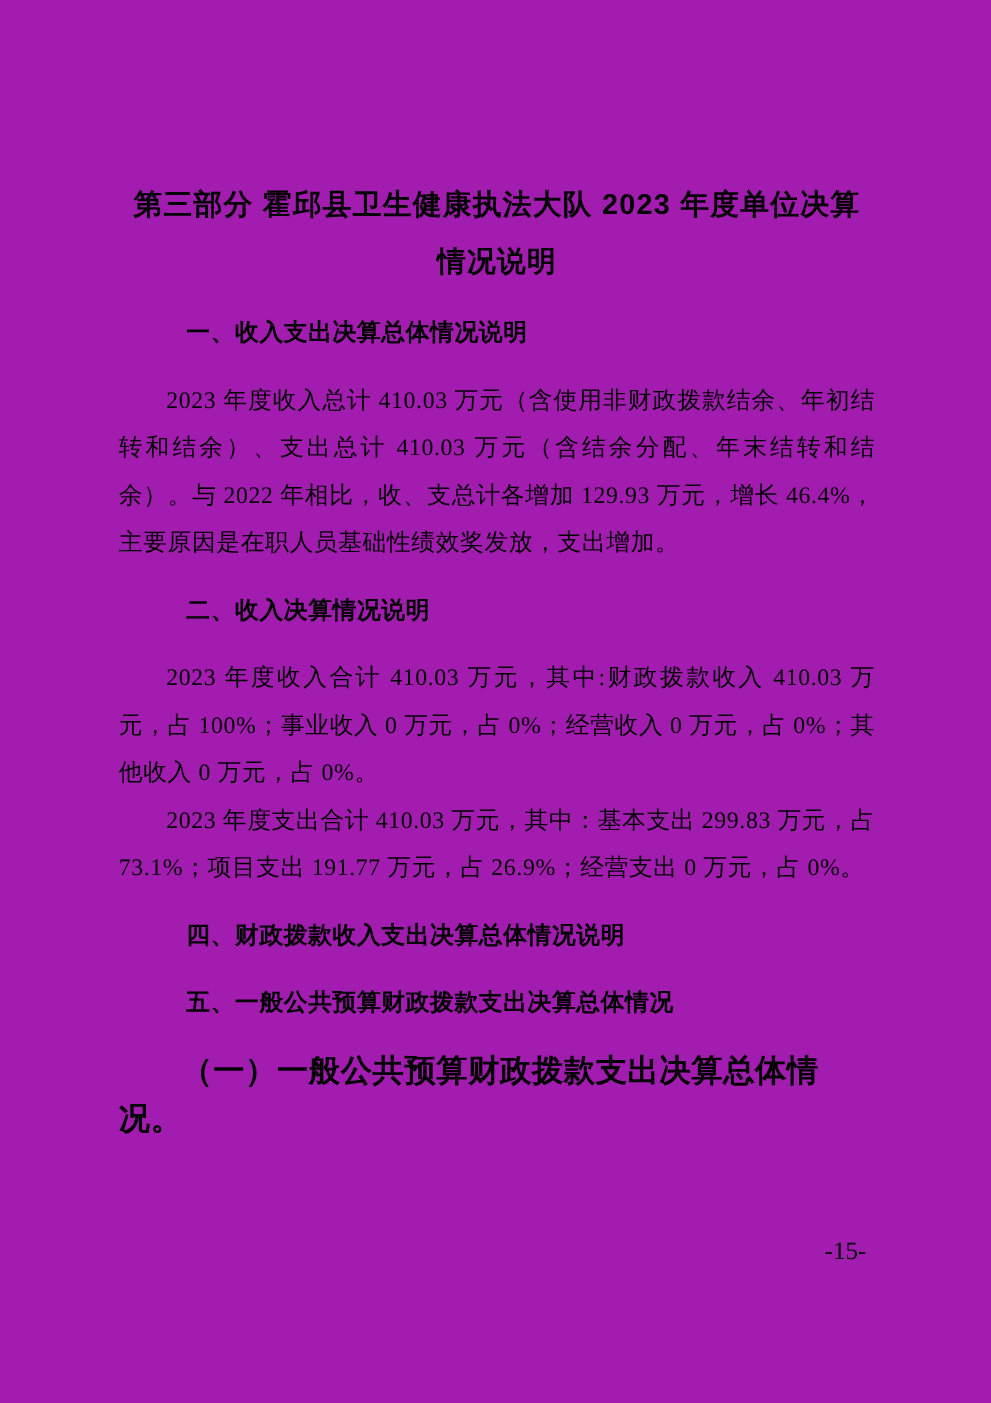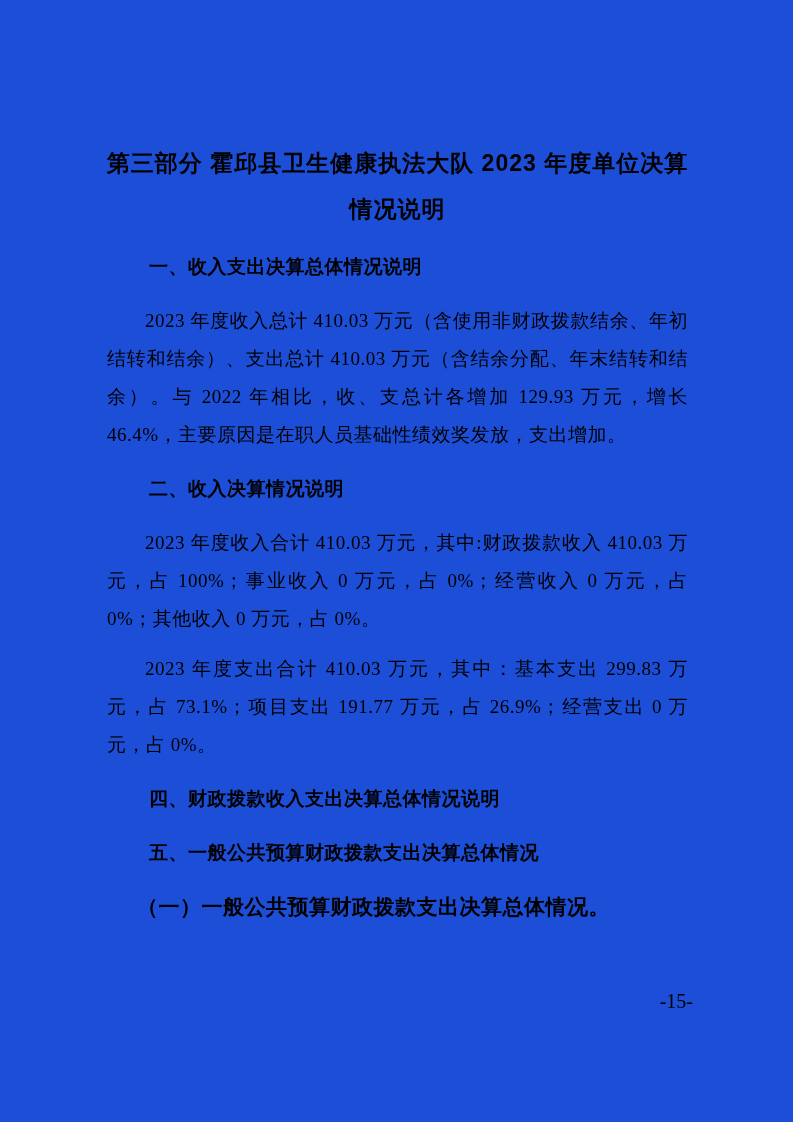--- a/index.html
+++ b/index.html
@@ -2,21 +2,21 @@
 <html><head>
 <meta charset="utf-8">
 <style>
   * { box-sizing: border-box; }
   html, body { margin: 0; padding: 0; background: #ffffff; }
   .page {
     position: relative;
     width: 793px;
     height: 1122px;
     margin: 0 auto;
-    background: #1d4ed8;
+    background: #a21caf;
     color: #000000;
     font-family: "Liberation Serif", serif;
     padding: 140px 93px 0 95px;
     overflow: hidden;
   }
   .doc-title {
     font-family: "Liberation Sans", sans-serif;
     font-weight: bold;
     font-size: 23px;
     line-height: 46px;
@@ -32,27 +32,27 @@
     text-indent: 2em;
     margin: 16px;
     letter-spacing: 0.5px;
   }
   .sec-body {
     font-family: "Liberation Serif", serif;
     font-size: 19px;
     line-height: 38px;
     text-indent: 2em;
     text-align: justify;
-    margin: 12px;
+    margin: 0;
     letter-spacing: 0.5px;
   }
   .sub-heading {
     font-family: "Liberation Sans", sans-serif;
     font-weight: bold;
-    font-size: 21px;
+    font-size: 25px;
     line-height: 38px;
     text-indent: 2em;
     margin: 0;
     letter-spacing: 0.5px;
   }
   .page-num {
     position: absolute;
     top: 990px;
     right: 100px;
     font-family: "Liberation Serif", serif;

